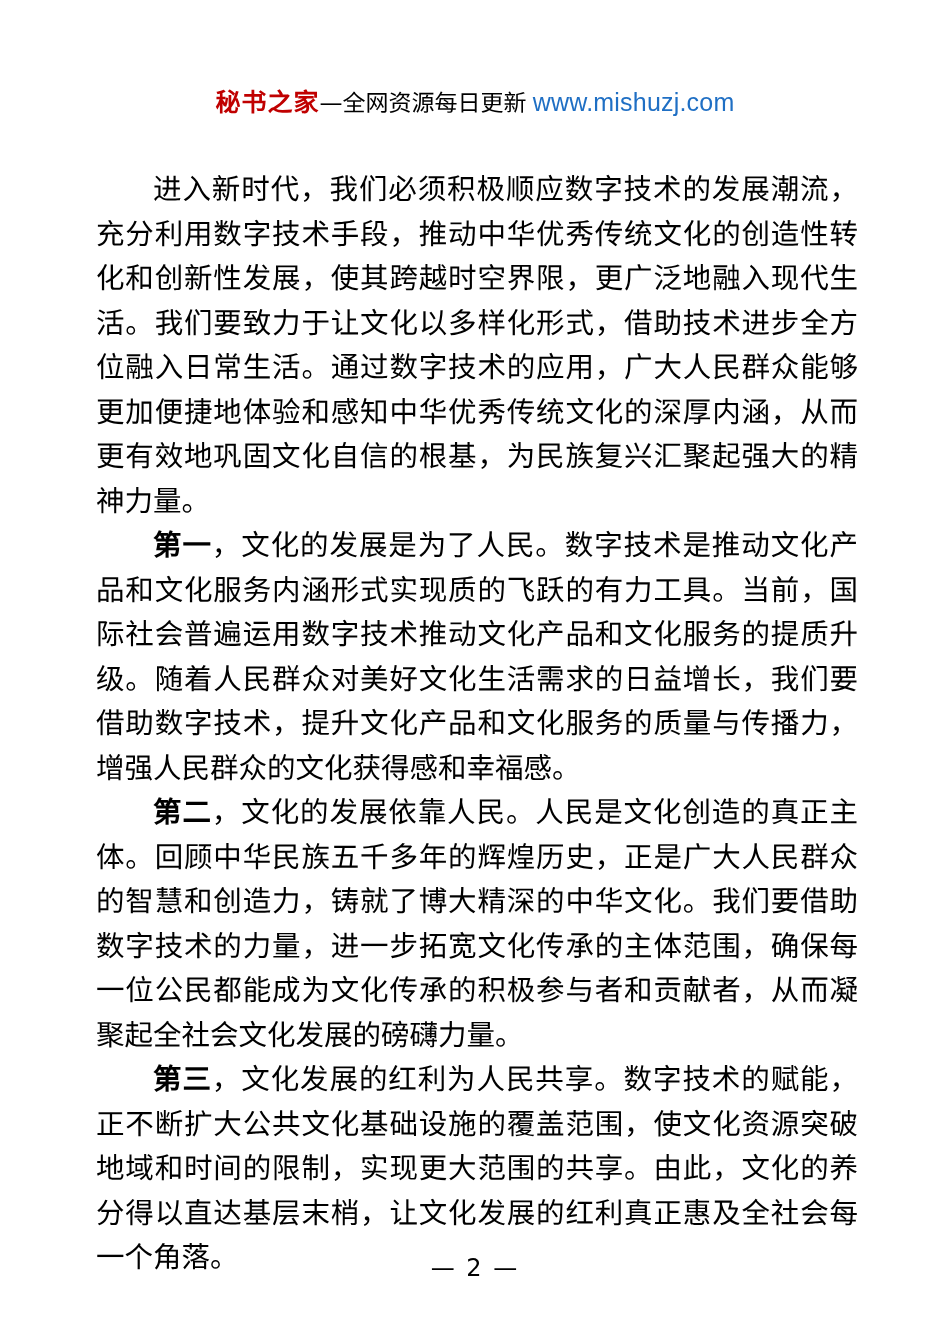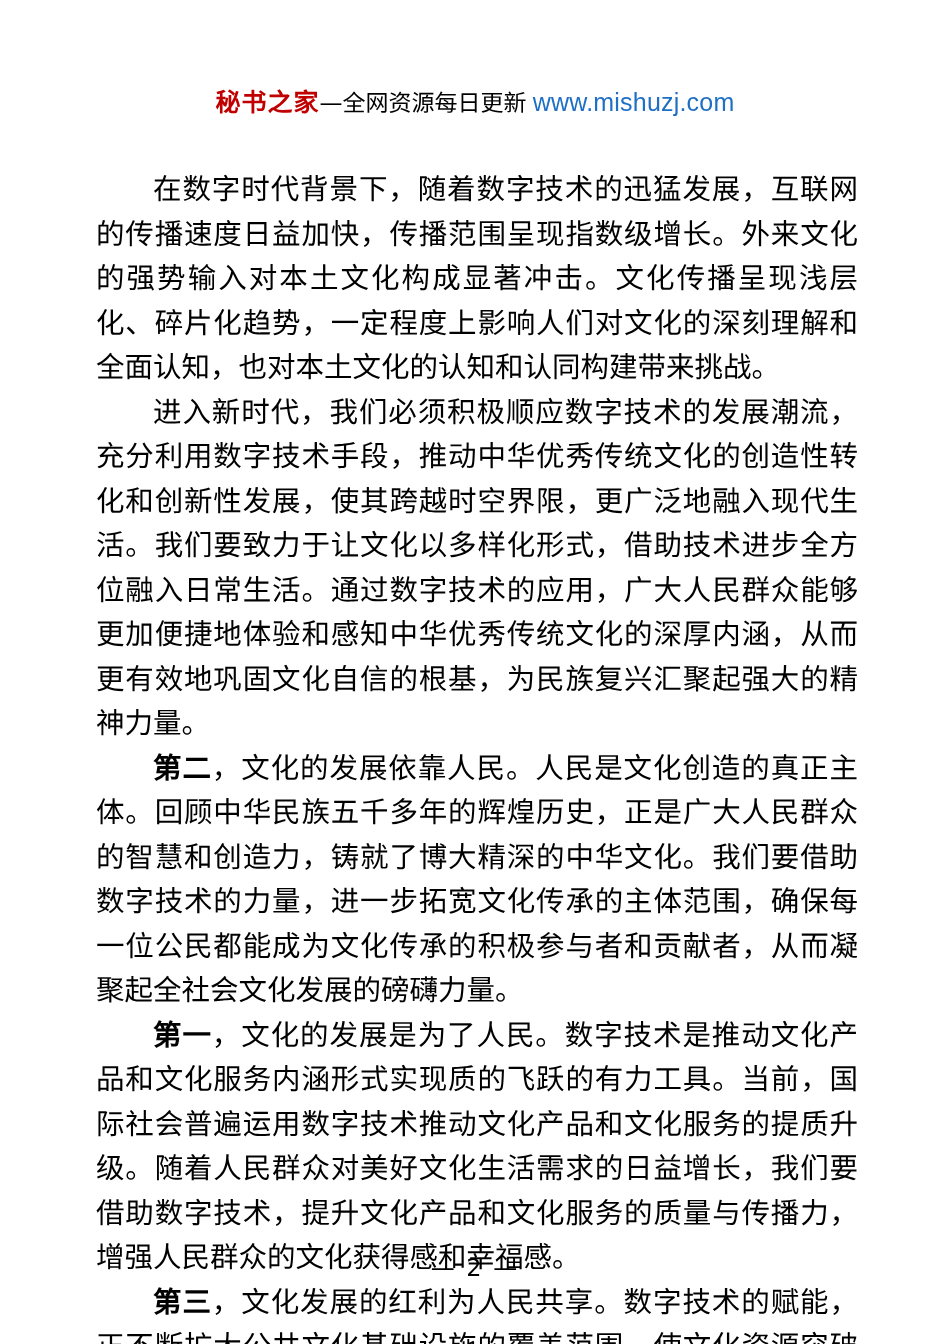--- a/index.html
+++ b/index.html
@@ -85,28 +85,27 @@
 <body>
 
 <div class="page">
 
   <div class="header">
     <span class="brand">秘书之家</span><span class="tagline">—全网资源每日更新</span> <span class="site">www.mishuzj.com</span>
   </div>
 
   <div class="content">
 
-    <p class="body-par indent2">在数字时代背景下，随着数字技术的迅猛发展，互联网的传播速度日益加快，传播范围呈现指数级增长。外来文化的强势输入对本土文化构成显著冲击。文化传播呈现浅层化、碎片化趋势，一定程度上影响人们对文化的深刻理解和全面认知，也对本土文化的认知和认同构建带来挑战。</p>
 
     <p class="body-par indent2">进入新时代，我们必须积极顺应数字技术的发展潮流，充分利用数字技术手段，推动中华优秀传统文化的创造性转化和创新性发展，使其跨越时空界限，更广泛地融入现代生活。我们要致力于让文化以多样化形式，借助技术进步全方位融入日常生活。通过数字技术的应用，广大人民群众能够更加便捷地体验和感知中华优秀传统文化的深厚内涵，从而更有效地巩固文化自信的根基，为民族复兴汇聚起强大的精神力量。</p>
 
 
+    <p class="body-par indent2"><span class="lead">第一</span><span>，文化的发展是为了人民。数字技术是推动文化产品和文化服务内涵形式实现质的飞跃的有力工具。当前，国际社会普遍运用数字技术推动文化产品和文化服务的提质升级。随着人民群众对美好文化生活需求的日益增长，我们要借助数字技术，提升文化产品和文化服务的质量与传播力，增强人民群众的文化获得感和幸福感。</span></p>
+
     <p class="body-par indent2"><span class="lead">第二</span><span>，文化的发展依靠人民。人民是文化创造的真正主体。回顾中华民族五千多年的辉煌历史，正是广大人民群众的智慧和创造力，铸就了博大精深的中华文化。我们要借助数字技术的力量，进一步拓宽文化传承的主体范围，确保每一位公民都能成为文化传承的积极参与者和贡献者，从而凝聚起全社会文化发展的磅礴力量。</span></p>
-
-    <p class="body-par indent2"><span class="lead">第一</span><span>，文化的发展是为了人民。数字技术是推动文化产品和文化服务内涵形式实现质的飞跃的有力工具。当前，国际社会普遍运用数字技术推动文化产品和文化服务的提质升级。随着人民群众对美好文化生活需求的日益增长，我们要借助数字技术，提升文化产品和文化服务的质量与传播力，增强人民群众的文化获得感和幸福感。</span></p>
 
     <p class="body-par indent2"><span class="lead">第三</span><span>，文化发展的红利为人民共享。数字技术的赋能，正不断扩大公共文化基础设施的覆盖范围，使文化资源突破地域和时间的限制，实现更大范围的共享。由此，文化的养分得以直达基层末梢，让文化发展的红利真正惠及全社会每一个角落。</span></p>
 
   </div>
 
   <div class="footer">— 2 —</div>
 
 </div>
 
 </body></html>

